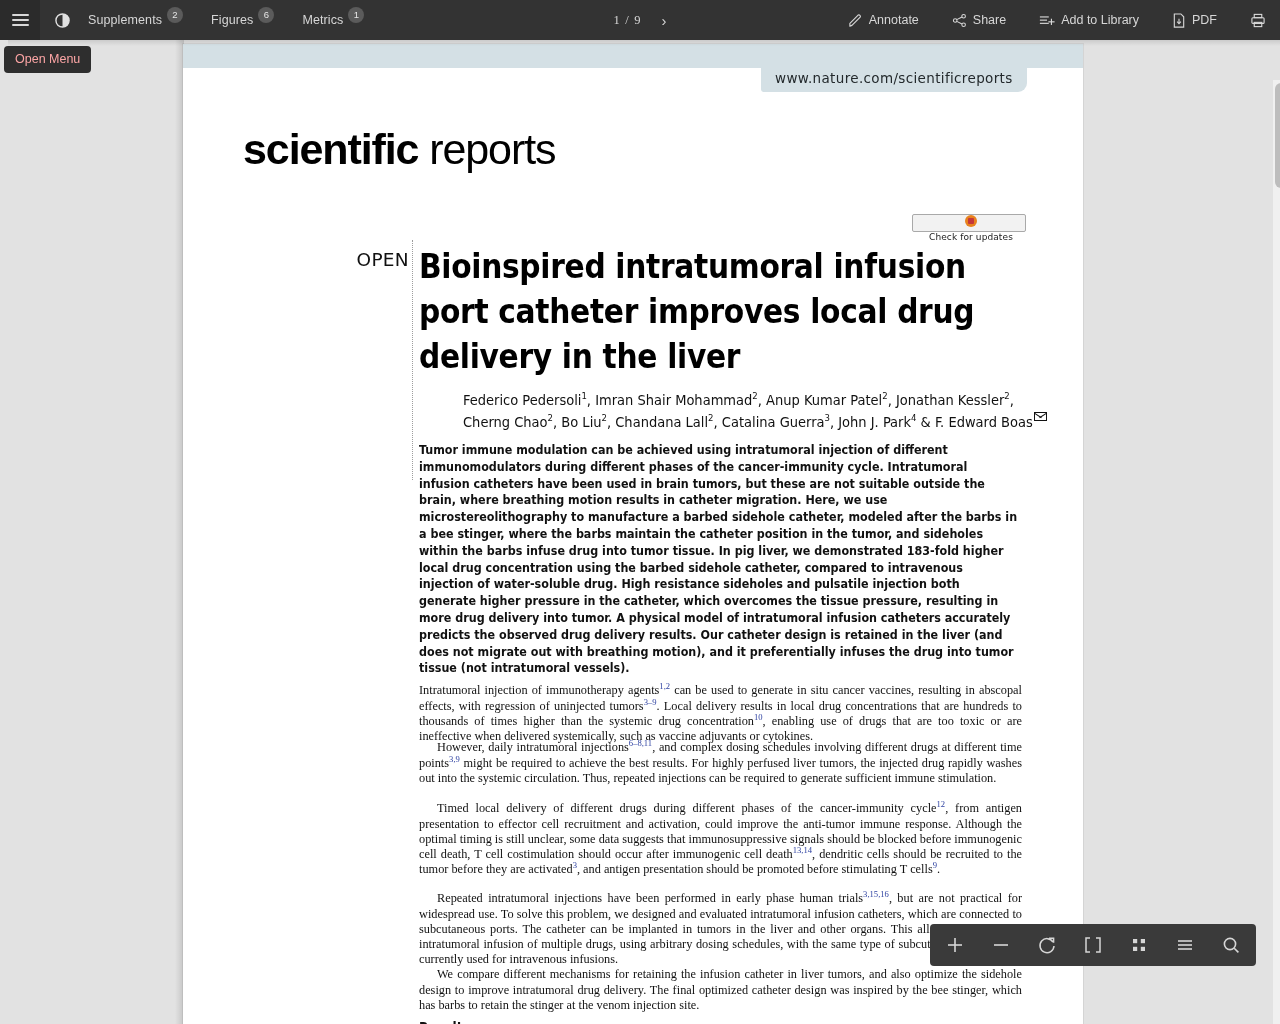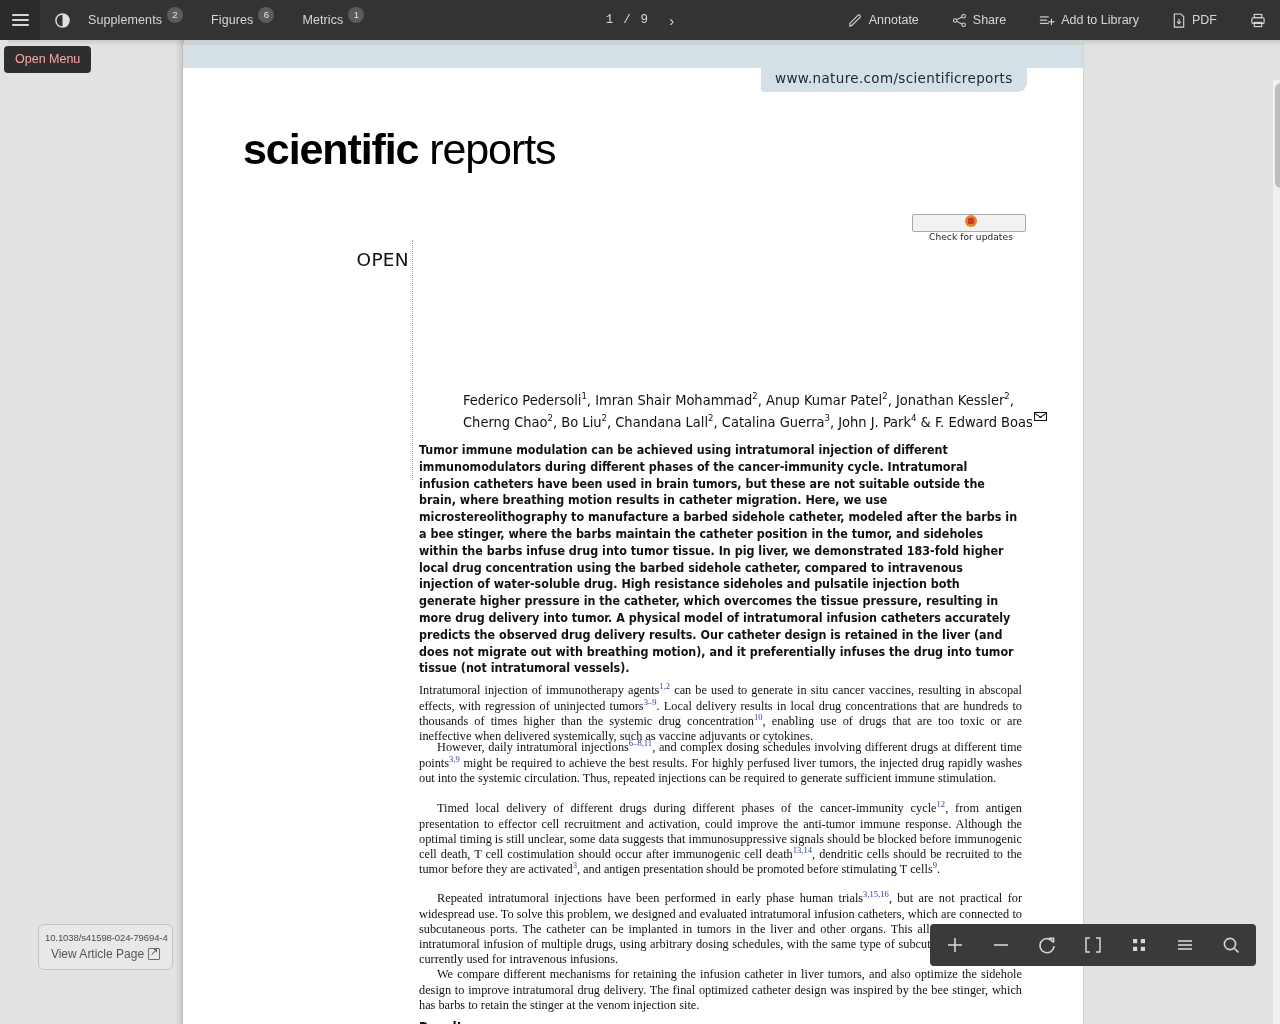--- a/index.html
+++ b/index.html
@@ -48,21 +48,21 @@
     font-size: 9.5px; line-height: 1;
     position: relative; top: -5px;
   }
   #pager {
     position: absolute; left: 0; right: 0; margin: 0 auto;
     width: 160px; display: flex; align-items: center; justify-content: center;
     gap: 20px; pointer-events: none;
   }
   #pager-count {
     color: #d7d7d7; font-size: 12.5px; letter-spacing: 1.2px;
-    font-family: Liberation Mono, monospace;
+    font-family: Liberation Serif, serif;
   }
   #pager-next {
     color: #d7d7d7; font-size: 15px; cursor: pointer; pointer-events: auto;
     line-height: 1;
   }
   #topbar-right {
     margin-left: auto; display: flex; align-items: center;
     gap: 33px; padding-right: 14px;
   }
   .tb-action {
@@ -390,47 +390,41 @@
     <div id="check-updates">
       <span class="cu-icon">
           <i></i>
         </span>
       <span class="cu-label">Check for updates</span>
     </div>
 
     <div id="open-badge">OPEN</div>
     <div id="title-rule"></div>
 
+    <div id="article-title">Bioinspired intratumoral infusion port catheter improves local drug delivery in the liver</div>
 
     <div id="authors">
       Federico Pedersoli<sup>1</sup>, Imran Shair Mohammad<sup>2</sup>, Anup Kumar Patel<sup>2</sup>, Jonathan Kessler<sup>2</sup>, Cherng Chao<sup>2</sup>, Bo Liu<sup>2</sup>, Chandana Lall<sup>2</sup>, Catalina Guerra<sup>3</sup>, John J. Park<sup>4</sup> &amp; F. Edward Boas<span class="env-icon"></span>
     </div>
 
     <div id="abstract">Tumor immune modulation can be achieved using intratumoral injection of different immunomodulators during different phases of the cancer-immunity cycle. Intratumoral infusion catheters have been used in brain tumors, but these are not suitable outside the brain, where breathing motion results in catheter migration. Here, we use microstereolithography to manufacture a barbed sidehole catheter, modeled after the barbs in a bee stinger, where the barbs maintain the catheter position in the tumor, and sideholes within the barbs infuse drug into tumor tissue. In pig liver, we demonstrated 183-fold higher local drug concentration using the barbed sidehole catheter, compared to intravenous injection of water-soluble drug. High resistance sideholes and pulsatile injection both generate higher pressure in the catheter, which overcomes the tissue pressure, resulting in more drug delivery into tumor. A physical model of intratumoral infusion catheters accurately predicts the observed drug delivery results. Our catheter design is retained in the liver (and does not migrate out with breathing motion), and it preferentially infuses the drug into tumor tissue (not intratumoral vessels).</div>
 
     <p class="body-para" id="p1">Intratumoral injection of immunotherapy agents<sup>1,2</sup> can be used to generate in situ cancer vaccines, resulting in abscopal effects, with regression of uninjected tumors<sup>3–9</sup>. Local delivery results in local drug concentrations that are hundreds to thousands of times higher than the systemic drug concentration<sup>10</sup>, enabling use of drugs that are too toxic or are ineffective when delivered systemically, such as vaccine adjuvants or cytokines.</p>
 
     <p class="body-para indent" id="p2">However, daily intratumoral injections<sup>6–8,11</sup>, and complex dosing schedules involving different drugs at different time points<sup>3,9</sup> might be required to achieve the best results. For highly perfused liver tumors, the injected drug rapidly washes out into the systemic circulation. Thus, repeated injections can be required to generate sufficient immune stimulation.</p>
 
     <p class="body-para indent" id="p3">Timed local delivery of different drugs during different phases of the cancer-immunity cycle<sup>12</sup>, from antigen presentation to effector cell recruitment and activation, could improve the anti-tumor immune response. Although the optimal timing is still unclear, some data suggests that immunosuppressive signals should be blocked before immunogenic cell death, T cell costimulation should occur after immunogenic cell death<sup>13,14</sup>, dendritic cells should be recruited to the tumor before they are activated<sup>3</sup>, and antigen presentation should be promoted before stimulating T cells<sup>9</sup>.</p>
 
     <p class="body-para indent" id="p4">Repeated intratumoral injections have been performed in early phase human trials<sup>3,15,16</sup>, but are not practical for widespread use. To solve this problem, we designed and evaluated intratumoral infusion catheters, which are connected to subcutaneous ports. The catheter can be implanted in tumors in the liver and other organs. This allows for long-term intratumoral infusion of multiple drugs, using arbitrary dosing schedules, with the same type of subcutaneous port that is currently used for intravenous infusions.</p>
 
     <p class="body-para indent" id="p5">We compare different mechanisms for retaining the infusion catheter in liver tumors, and also optimize the sidehole design to improve intratumoral drug delivery. The final optimized catheter design was inspired by the bee stinger, which has barbs to retain the stinger at the venom injection site.</p>
 
     <div id="results-heading">Results</div>
   </div>
 
-  <div id="doi-card">
-    <div id="doi-text">10.1038/s41598-024-79694-4</div>
-    <div id="doi-link">
-      <span>View Article Page</span>
-      <span class="ext-icon"></span>
-    </div>
-  </div>
 
   <div id="float-toolbar">
     <div class="ft-btn">
       <svg width="20" height="20" viewBox="0 0 20 20">
         <line x1="10" y1="3" x2="10" y2="17" stroke="#d6d6d6" stroke-width="1.6"></line>
         <line x1="3" y1="10" x2="17" y2="10" stroke="#d6d6d6" stroke-width="1.6"></line>
       </svg>
     </div>
     <div class="ft-btn">
       <svg width="20" height="20" viewBox="0 0 20 20">

